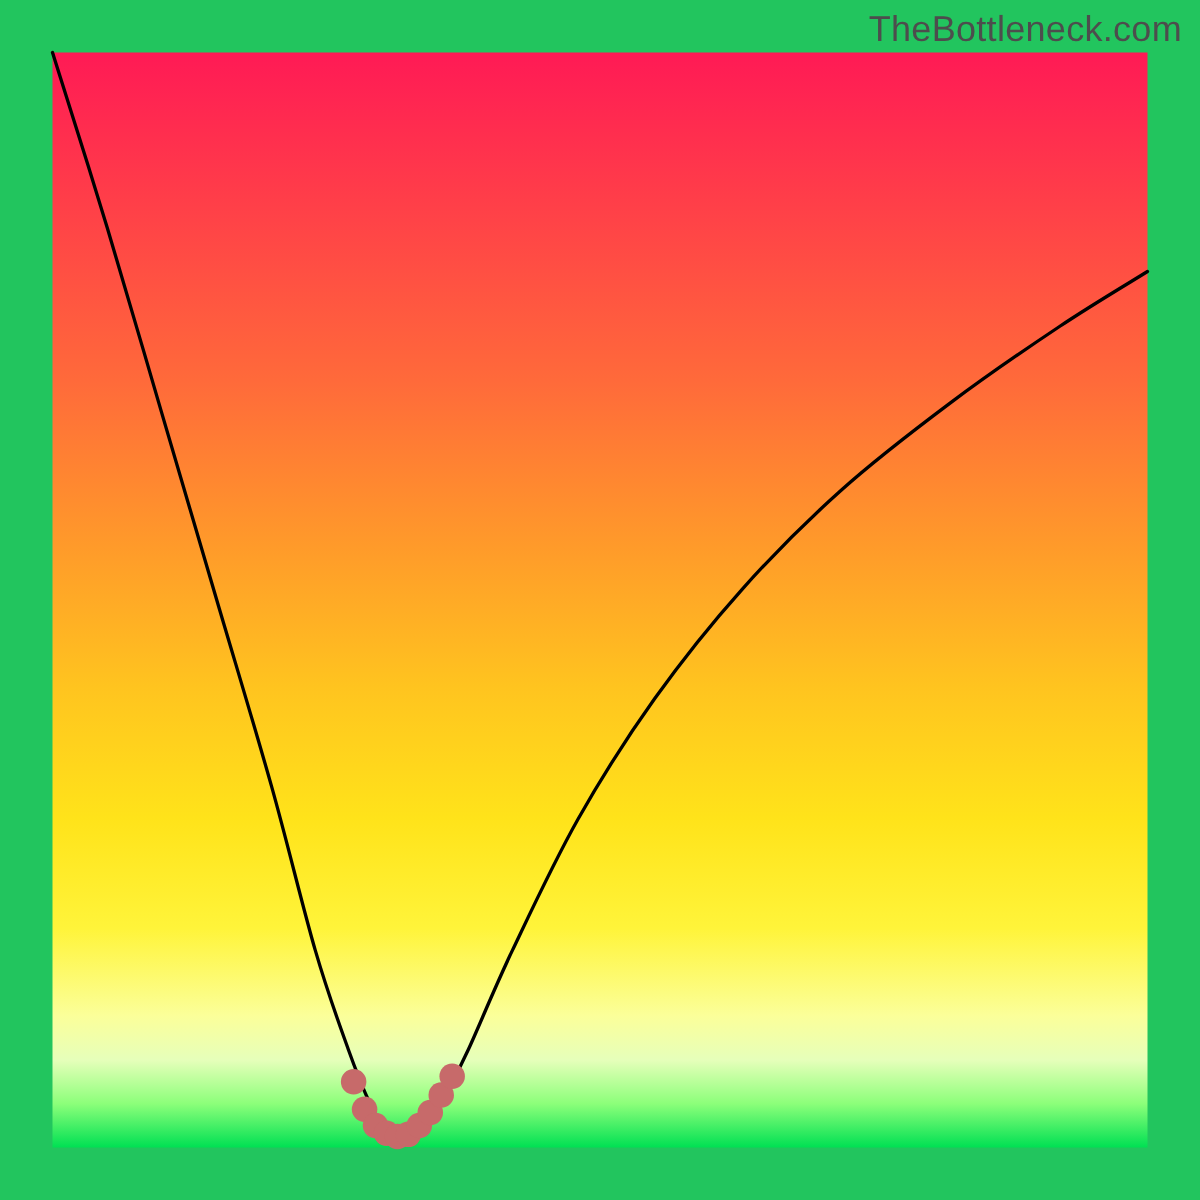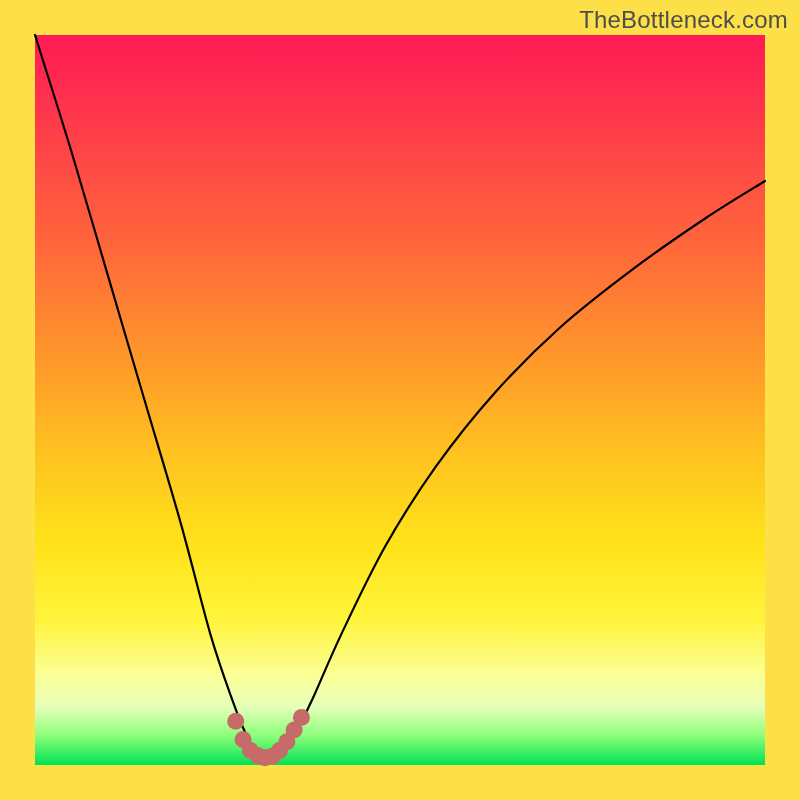--- a/index.html
+++ b/index.html
@@ -10,21 +10,21 @@
     background: #000;
     overflow: hidden;
     font-family: Arial, Helvetica, sans-serif;
   }
   .frame {
     position: absolute;
     left: 0;
     top: 0;
     width: 800px;
     height: 800px;
-    background: #fde047;
+    background: #22c55e;
   }
   .plot {
     position: absolute;
     left: 35px;
     top: 35px;
     width: 730px;
     height: 730px;
     
     background: linear-gradient(
       to bottom,

